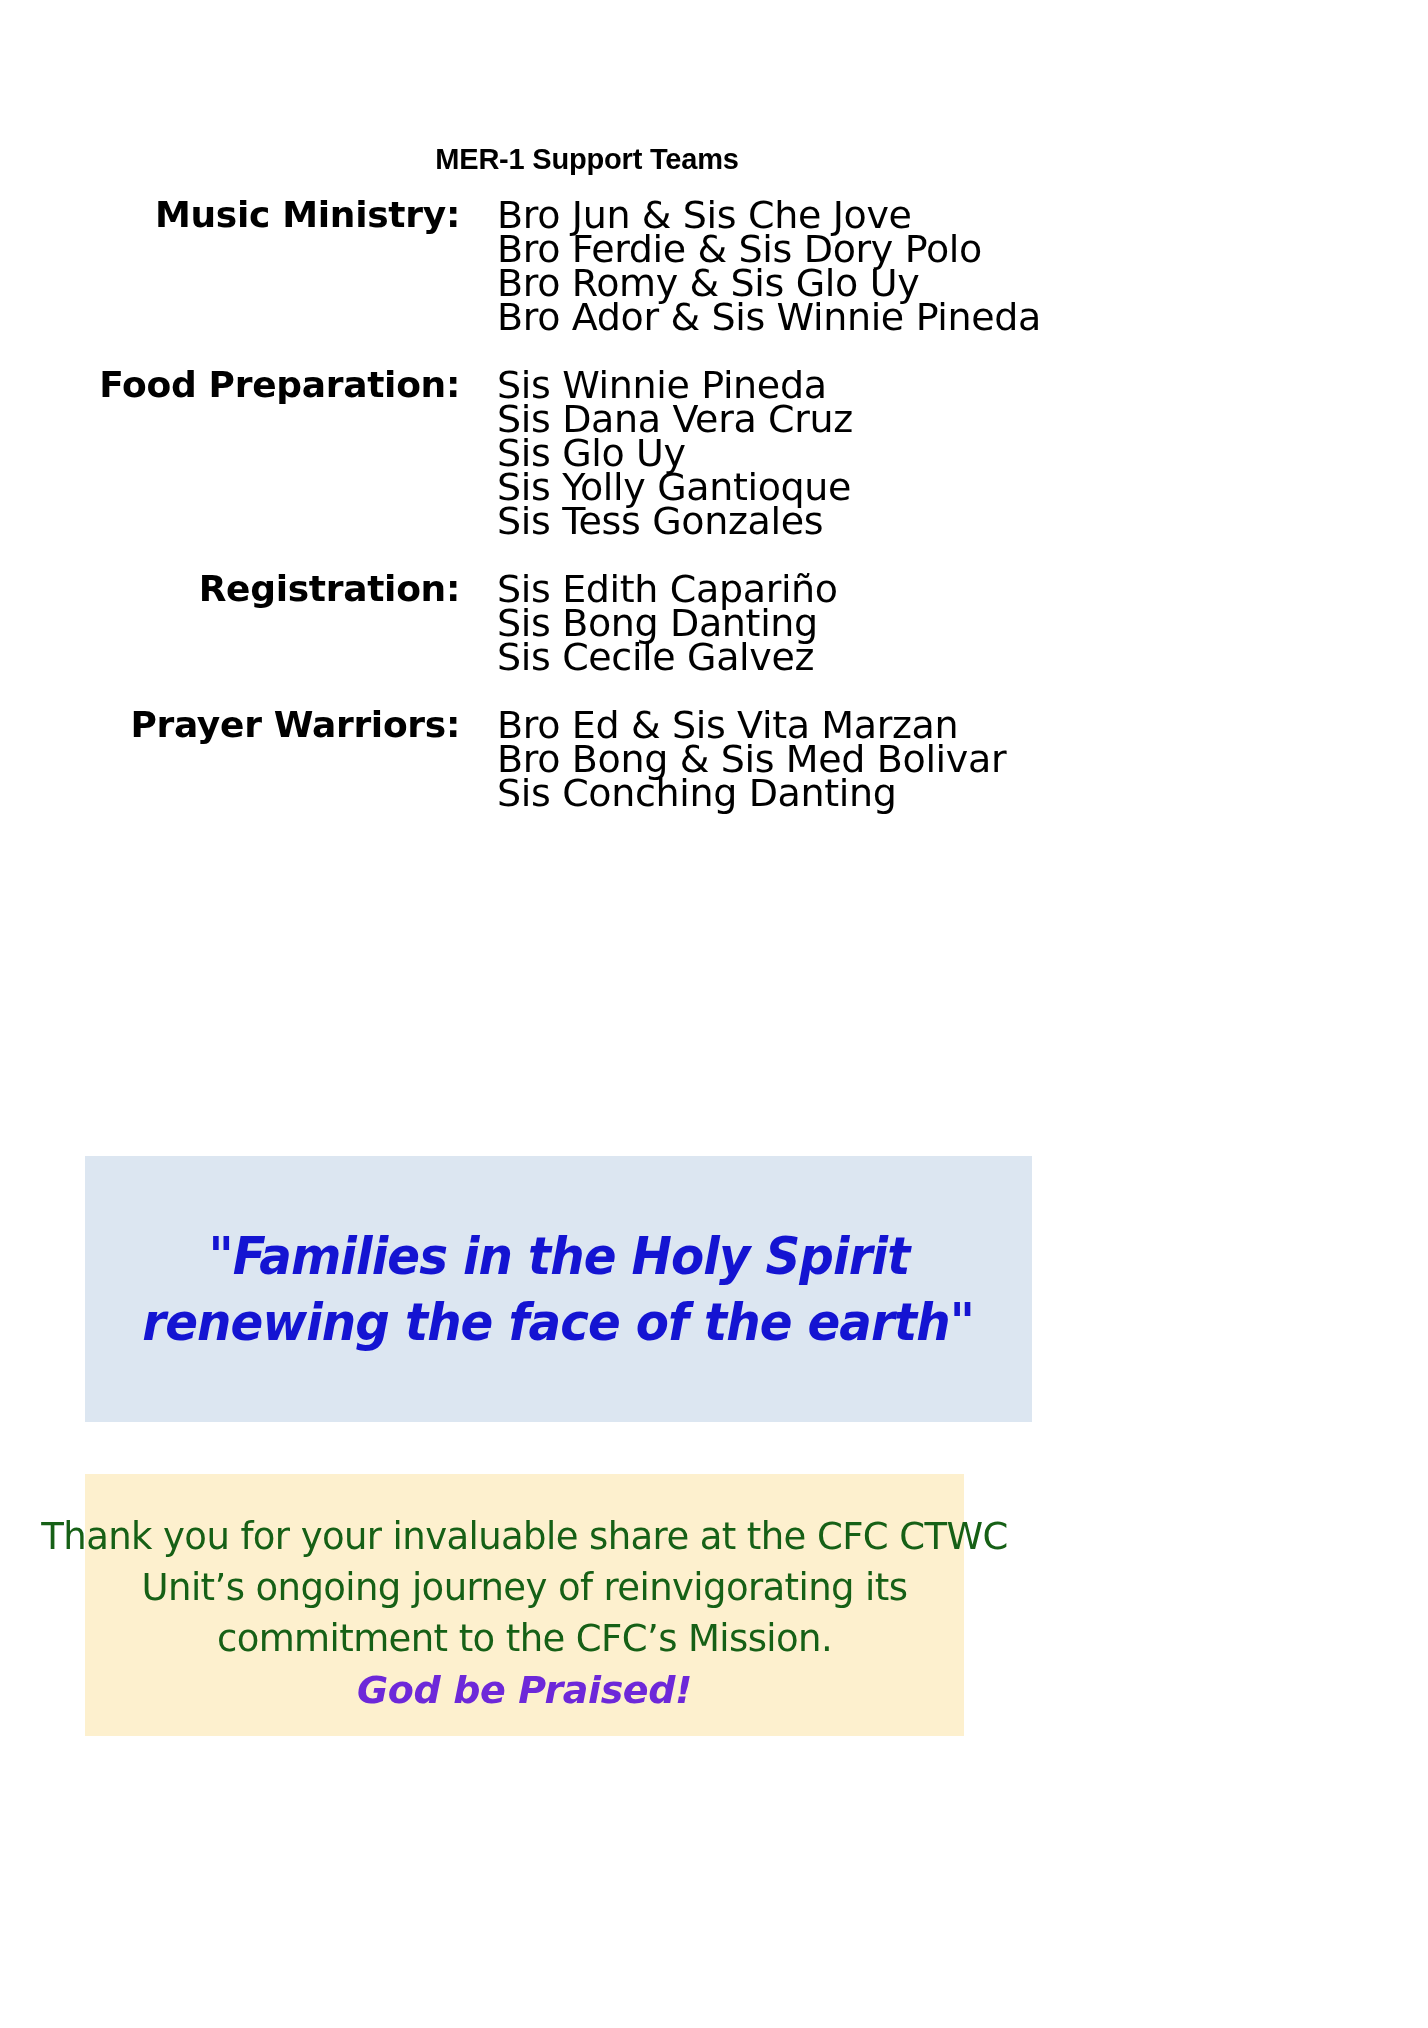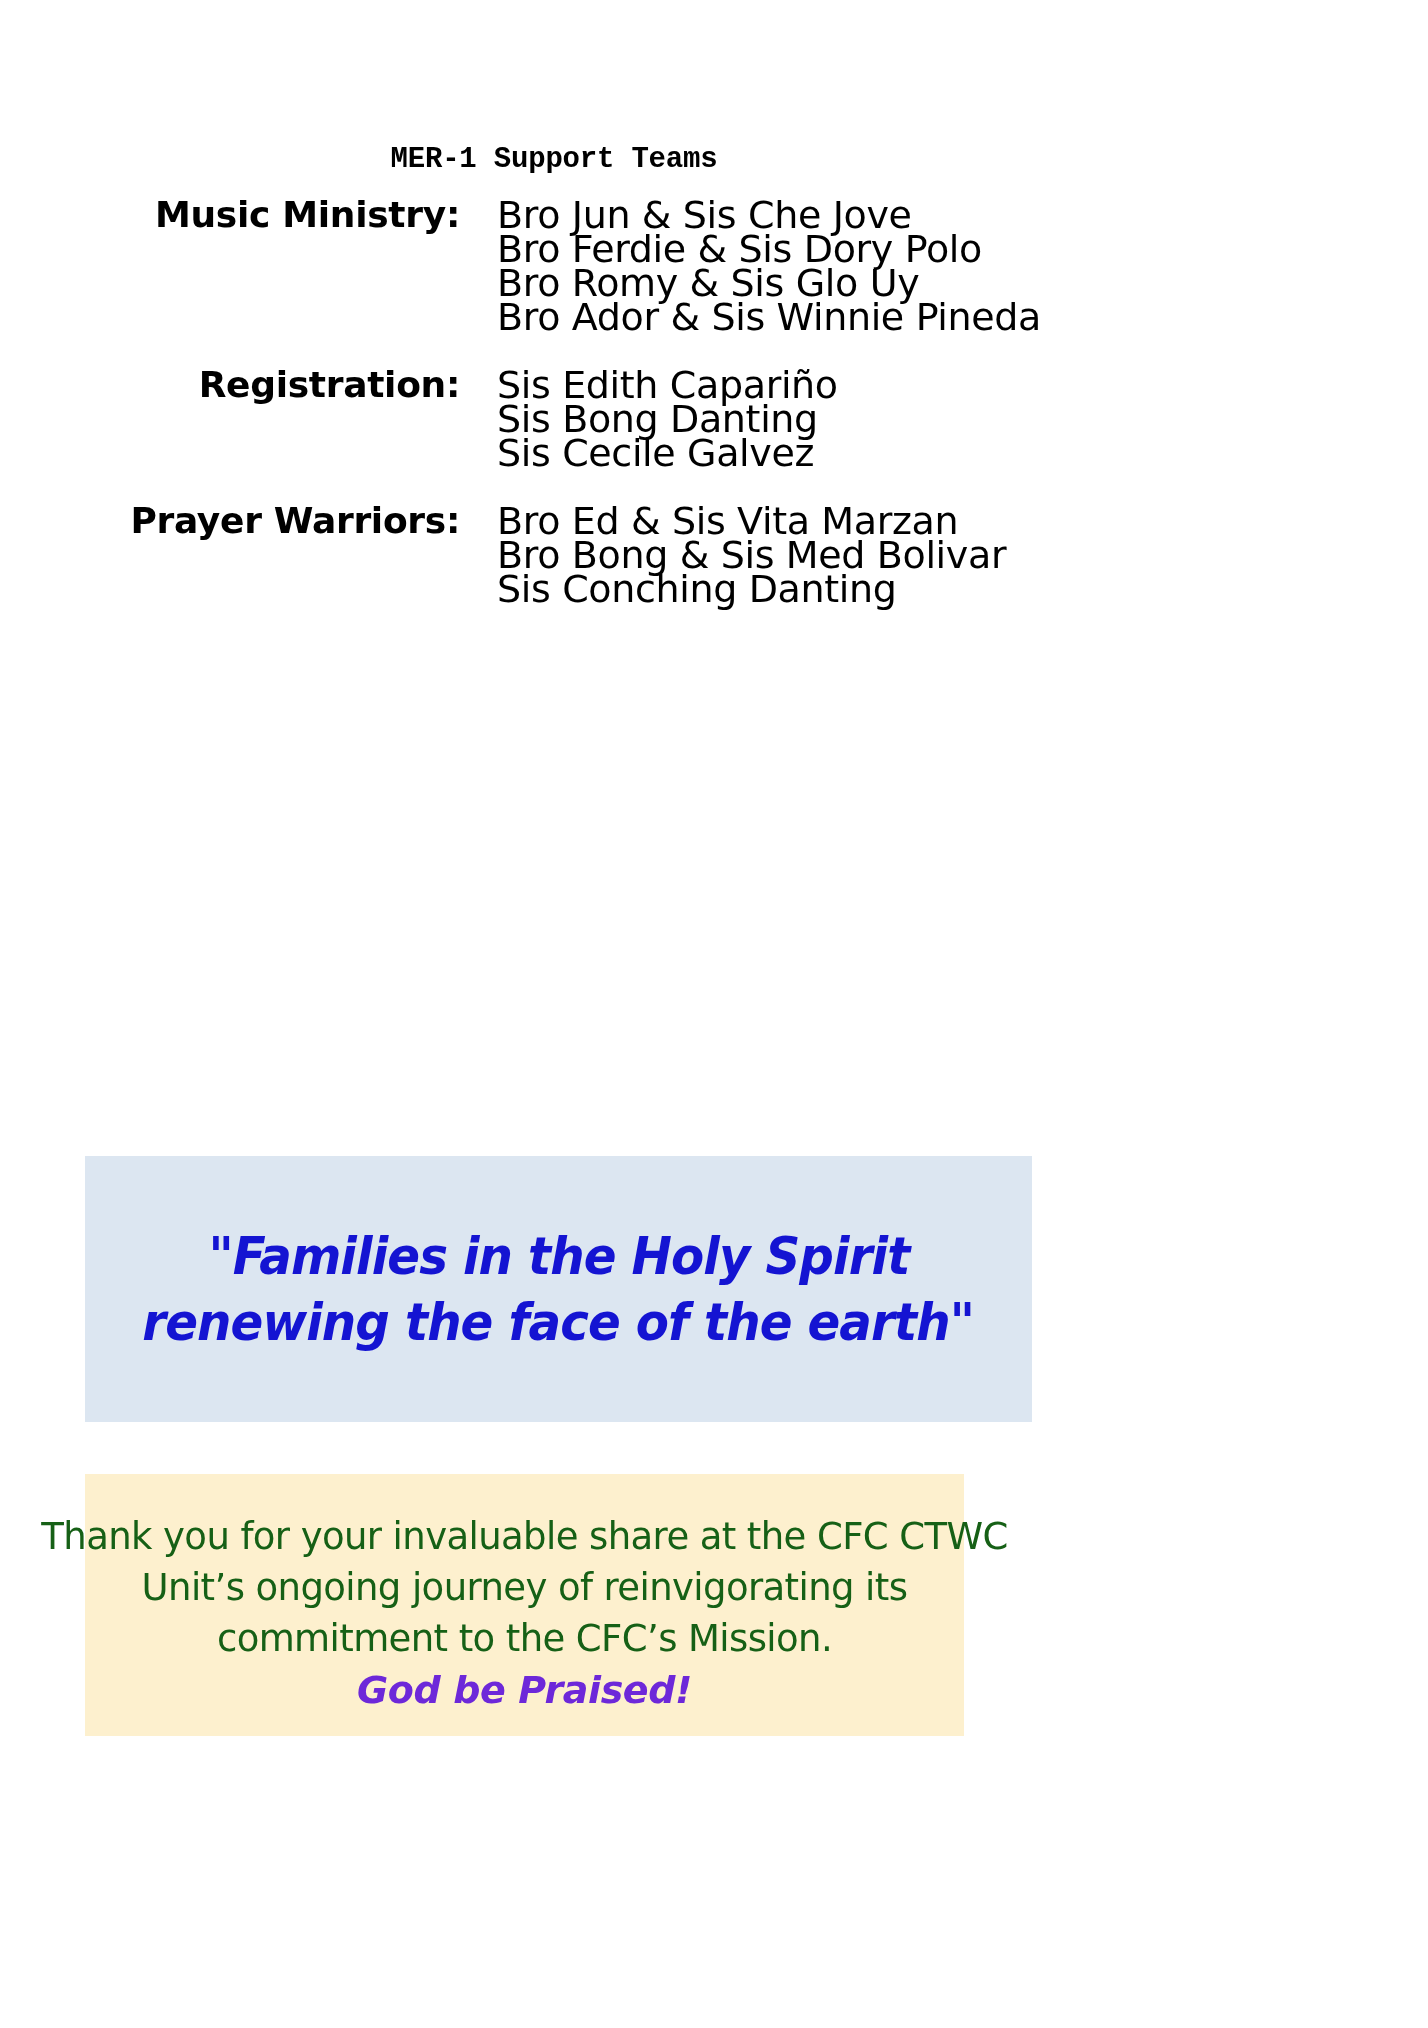--- a/index.html
+++ b/index.html
@@ -18,30 +18,31 @@
   .page {
     position: absolute;
     inset: 0;
     background: #ffffff;
     overflow: hidden;
   }
 
   
   .doc-title {
     position: absolute;
-    left: 0;
+    left: 13px;
     top: 143px;
     width: 1108px;
     text-align: center;
-    font-family: Liberation Mono, monospace;
+    font-family: Liberation Sans, sans-serif;
     font-weight: bold;
     font-size: 29px;
     letter-spacing: -0.2px;
     color: #000000;
     white-space: nowrap;
+    padding-left: 20px;
   }
 
   
   .teams {
     position: absolute;
     left: 0;
     top: 198px;
     width: 1108px;
   }
 
@@ -162,20 +163,30 @@
     <div class="team-row">
       <div class="team-label">Music Ministry:</div>
       <ul class="team-members">
         <li>Bro Jun &amp; Sis Che Jove</li>
         <li>Bro Ferdie &amp; Sis Dory Polo</li>
         <li>Bro Romy &amp; Sis Glo Uy</li>
         <li>Bro Ador &amp; Sis Winnie Pineda</li>
       </ul>
     </div>
 
+    <div class="team-row">
+      <div class="team-label">Food Preparation:</div>
+      <ul class="team-members">
+        <li>Sis Winnie Pineda</li>
+        <li>Sis Dana Vera Cruz</li>
+        <li>Sis Glo Uy</li>
+        <li>Sis Yolly Gantioque</li>
+        <li>Sis Tess Gonzales</li>
+      </ul>
+    </div>
 
     <div class="team-row">
       <div class="team-label">Registration:</div>
       <ul class="team-members">
         <li>Sis Edith Capariño</li>
         <li>Sis Bong Danting</li>
         <li>Sis Cecile Galvez</li>
       </ul>
     </div>
 

